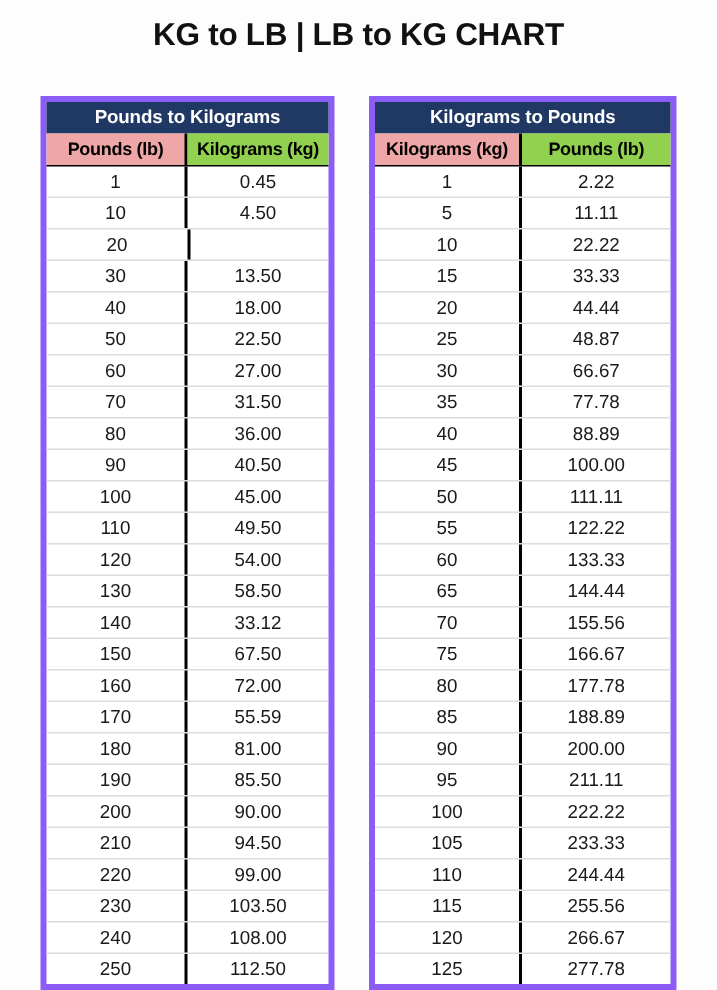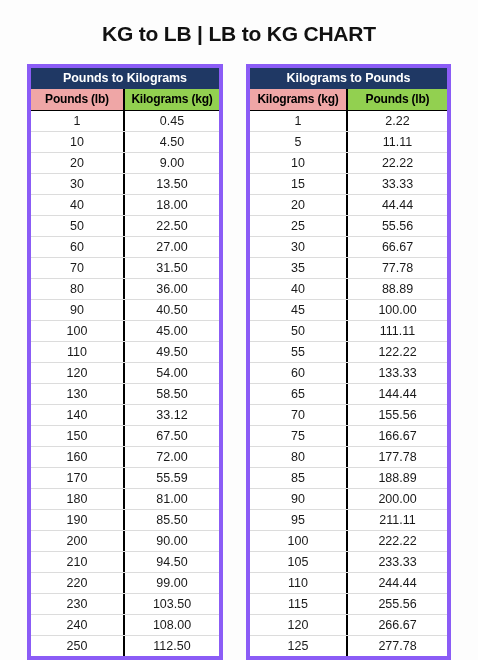--- a/index.html
+++ b/index.html
@@ -14,21 +14,21 @@
     overflow: hidden;
   }
   #page {
     position: relative;
     width: 478px;
     height: 660px;
     background: #fdfdfd;
   }
   #chart-title {
     position: absolute;
-    top: 22px;
+    top: 12px;
     left: 0;
     width: 478px;
     text-align: center;
     font-size: 21px;
     font-weight: bold;
     color: #111111;
     letter-spacing: -0.2px;
     white-space: nowrap;
   }
   .conv-table {
@@ -122,21 +122,20 @@
         <div class="data-row">
           <div class="data-cell left-col">1</div>
           <div class="data-cell right-col">0.45</div>
         </div>
         <div class="data-row">
           <div class="data-cell left-col">10</div>
           <div class="data-cell right-col">4.50</div>
         </div>
         <div class="data-row">
           <div class="data-cell left-col">20</div>
-          <div class="data-cell right-col">9.00</div>
         </div>
         <div class="data-row">
           <div class="data-cell left-col">30</div>
           <div class="data-cell right-col">13.50</div>
         </div>
         <div class="data-row">
           <div class="data-cell left-col">40</div>
           <div class="data-cell right-col">18.00</div>
         </div>
         <div class="data-row">
@@ -248,21 +247,21 @@
         <div class="data-row">
           <div class="data-cell left-col">15</div>
           <div class="data-cell right-col">33.33</div>
         </div>
         <div class="data-row">
           <div class="data-cell left-col">20</div>
           <div class="data-cell right-col">44.44</div>
         </div>
         <div class="data-row">
           <div class="data-cell left-col">25</div>
-          <div class="data-cell right-col">55.56</div>
+          <div class="data-cell right-col">48.87</div>
         </div>
         <div class="data-row">
           <div class="data-cell left-col">30</div>
           <div class="data-cell right-col">66.67</div>
         </div>
         <div class="data-row">
           <div class="data-cell left-col">35</div>
           <div class="data-cell right-col">77.78</div>
         </div>
         <div class="data-row">

